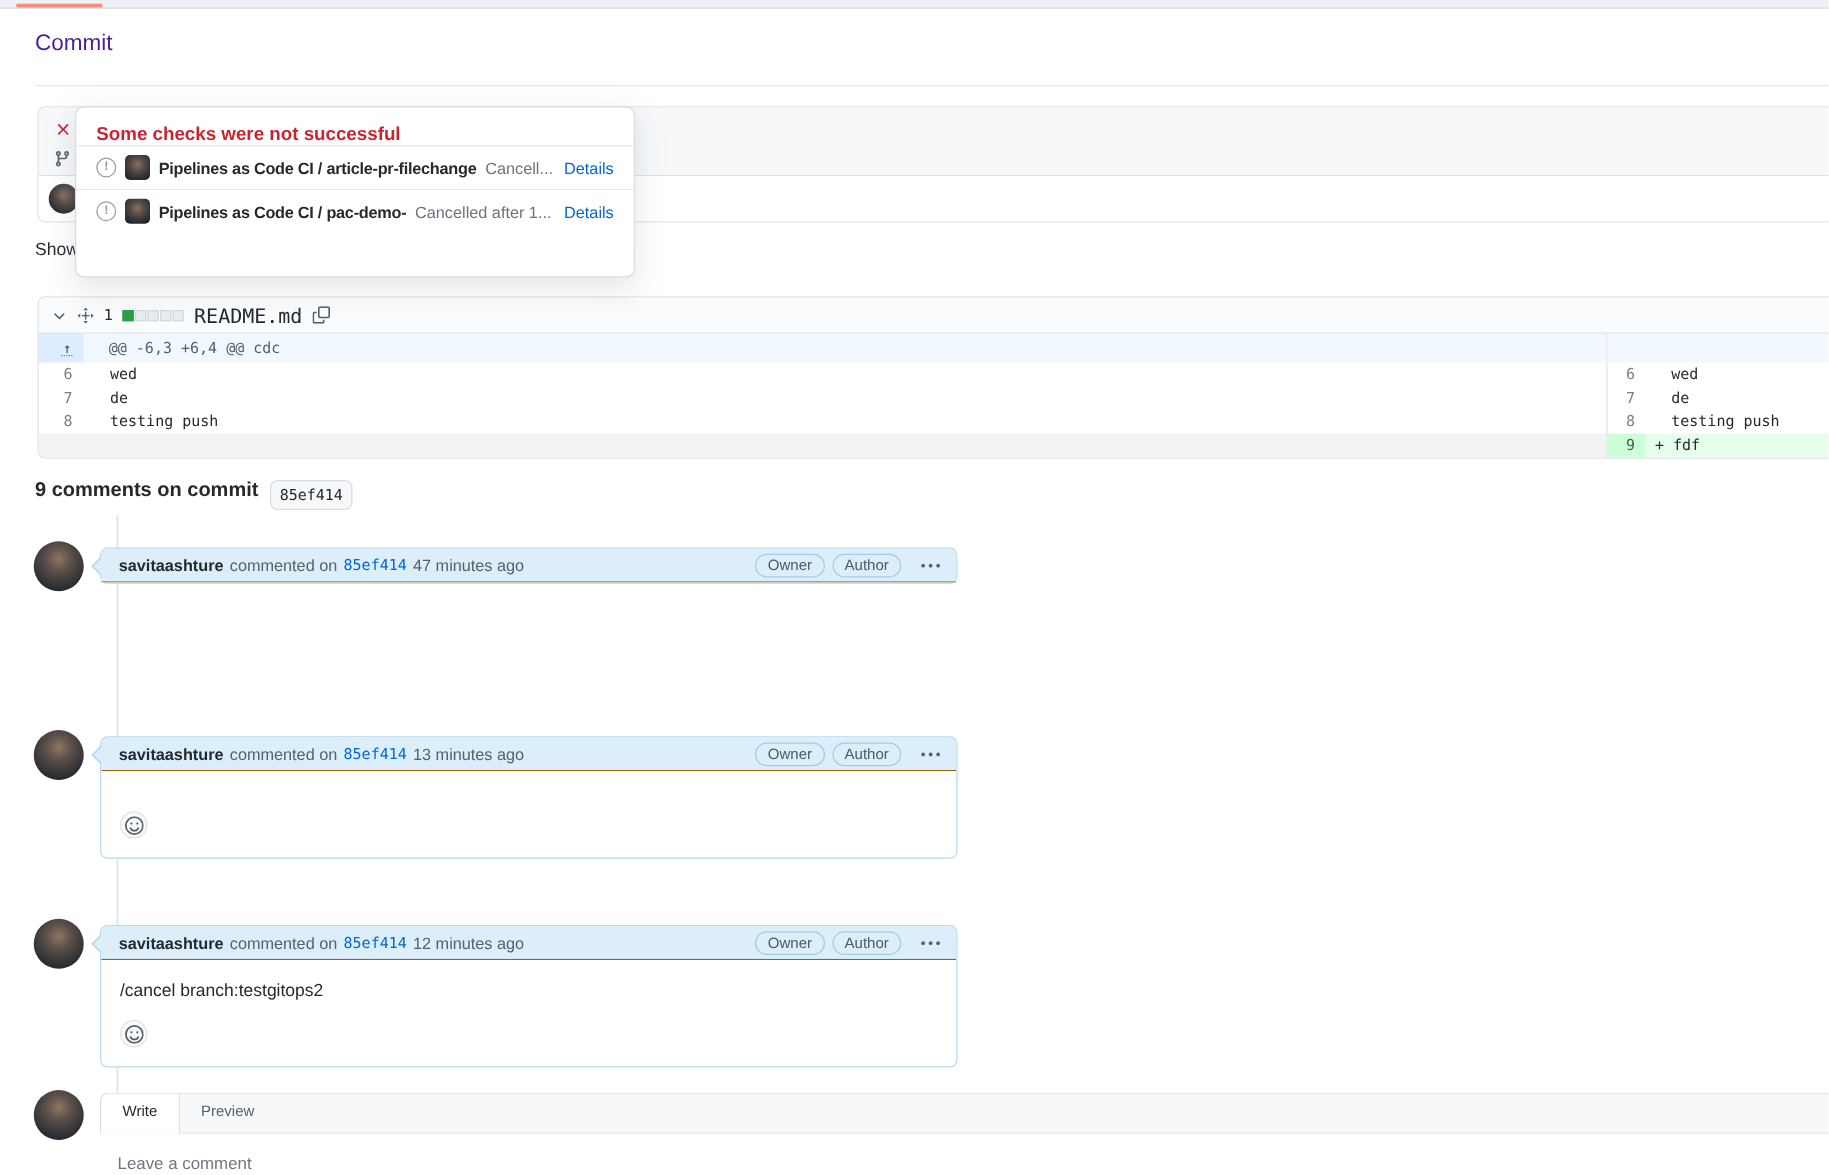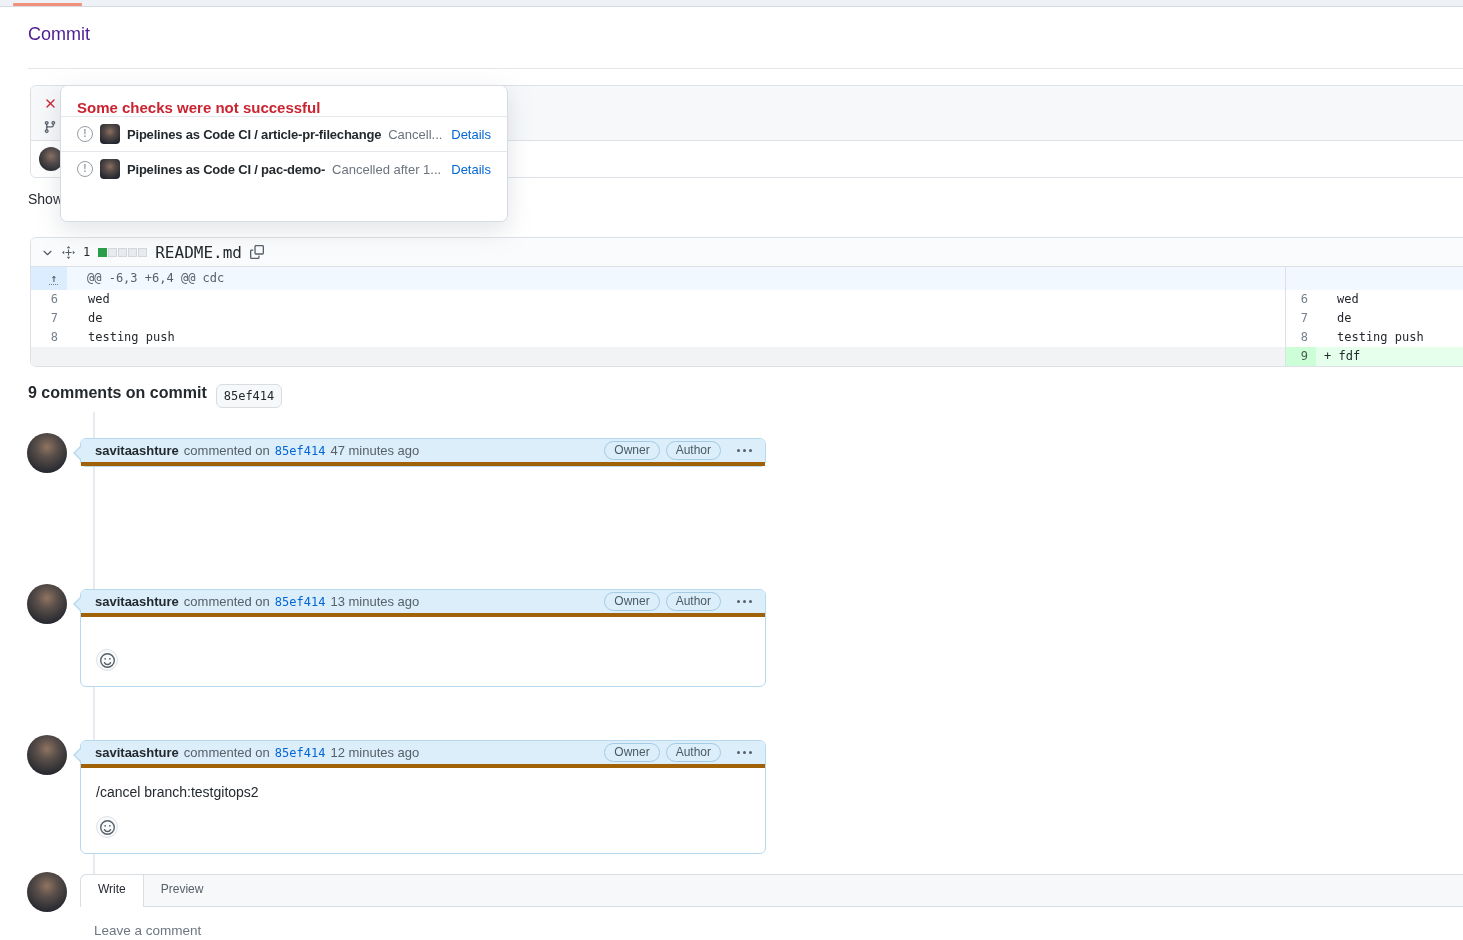--- a/index.html
+++ b/index.html
@@ -72,21 +72,21 @@
   .sha-chip { font-family:"DejaVu Sans Mono","Liberation Mono",monospace; font-size:12px; background:#f6f8fa;
     border:1px solid #d8dde2; border-radius:6px; padding:4px 7px; color:#24292e; }
 
   .timeline { position:absolute; left:93px; top:412px; width:2px; height:466px; background:#e7eaee; z-index:0; }
 
   .comment { position:absolute; left:0; right:0; height:125px; z-index:1; }
   .comment .avatar { position:absolute; left:27px; top:0; width:40px; height:40px; border-radius:50%;
     background:radial-gradient(circle at 50% 35%, #907461 0%, #5a4f4a 32%, #23272e 80%); }
   .comment-box { position:absolute; left:80px; top:5px; width:686px; background:#fff;
     border:1px solid #b7d9f0; border-radius:6px; }
-  .comment-header { position:relative; height:27px; background:#dbeefa; border-bottom:4px solid #a16207;
+  .comment-header { position:relative; height:27px; background:#dbeefa; border-bottom:1px solid #a16207;
     border-radius:5px 5px 0 0; display:flex; align-items:center; padding:0 11px 0 14px; font-size:13px; }
   .caret-o { position:absolute; left:-8px; top:6px; width:0; height:0; border:8px solid transparent; border-left:0; border-right-color:#b7d9f0; }
   .caret-i { position:absolute; left:-6px; top:6px; width:0; height:0; border:8px solid transparent; border-left:0; border-right-color:#dbeefa; }
   .c-author { font-weight:700; color:#24292e; text-decoration:none; margin-right:5px; }
   .c-action { color:#586069; margin-right:5px; }
   .c-sha { font-family:"DejaVu Sans Mono","Liberation Mono",monospace; font-size:12px; color:#0366d6; text-decoration:none; margin-right:5px; }
   .c-time { color:#586069; }
   .c-right { margin-left:auto; display:flex; align-items:center; gap:6px; }
   .pill { font-size:12px; color:#4b5a63; border:1px solid #a4cbe4; border-radius:10px; padding:1px 9px; line-height:15px; background:transparent; }
   .kebab { display:flex; gap:3px; margin-left:8px; padding:4px 2px; cursor:pointer; }

